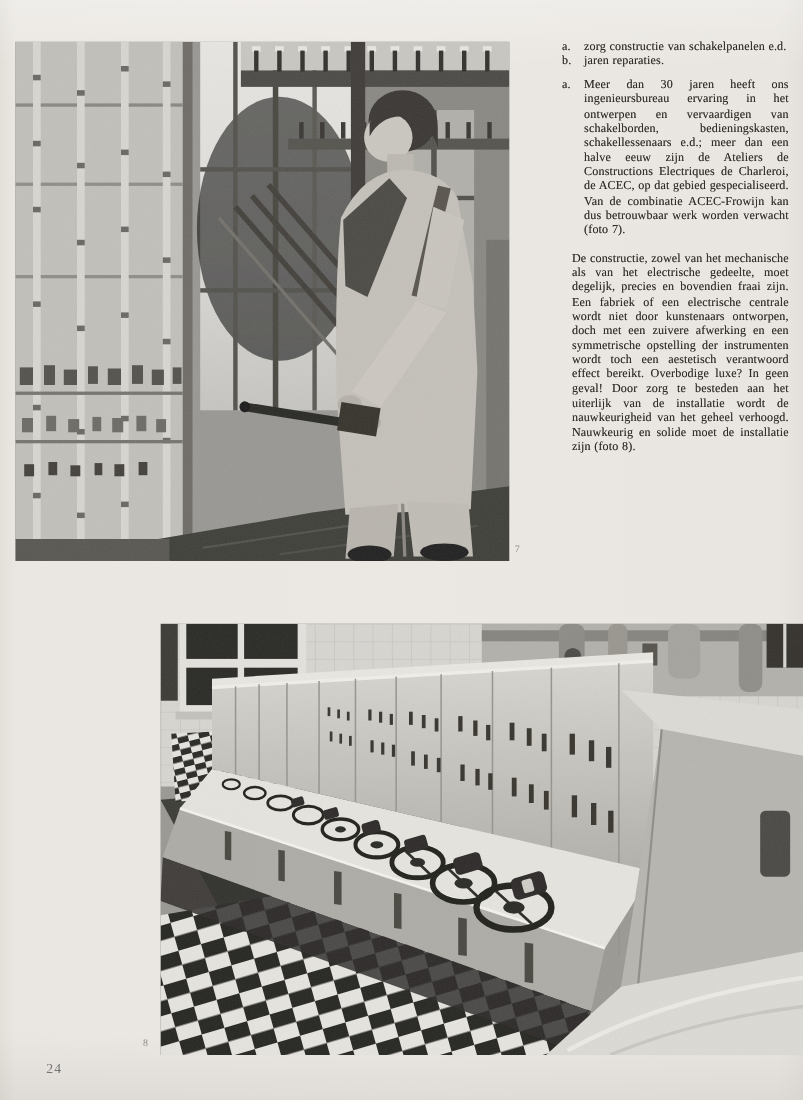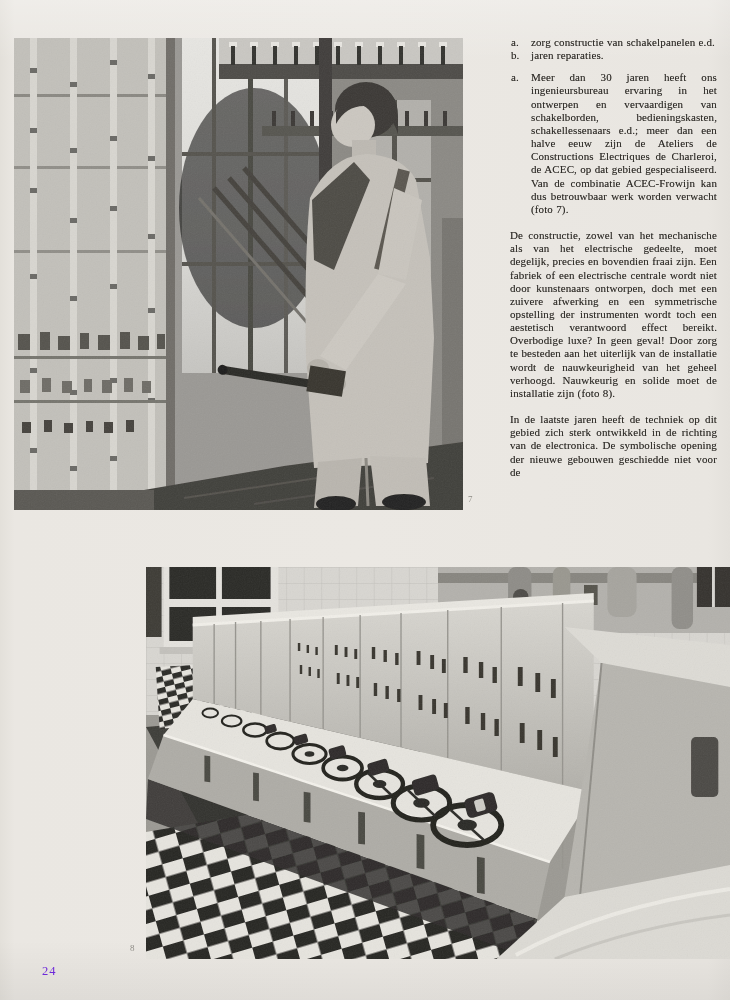--- a/index.html
+++ b/index.html
@@ -19,24 +19,24 @@
   #fig7{left:468px;top:494px;}
   #fig8{left:130px;top:943px;}
   .text-col{
     position:absolute;left:510px;top:36px;width:207px;
     font-size:11px;line-height:13.15px;text-align:justify;
     letter-spacing:.12px;word-spacing:.4px;
     color:#2e2c28;text-shadow:0 0 .4px rgba(70,64,58,.55);
   }
   .hang{position:relative;padding-left:21px;margin:0 0 13px 0;}
   .hang .marker{position:absolute;left:1px;top:0;}
-  .flush{margin:0 0 13px 0;padding-left:0;}
+  .flush{margin:0 0 13px 10px;padding-left:0;}
   .li{margin-bottom:0;}
   .li-last{margin-bottom:9px;}
-  .page-num{position:absolute;left:42px;top:964px;font-size:12.5px;color:#6d28d9;letter-spacing:1px;}
+  .page-num{position:absolute;left:42px;top:964px;font-size:12.5px;color:#737373;letter-spacing:1px;}
 </style>
 </head>
 <body>
 
 <div class="paper-shade"></div>
 
 <div class="photo" id="photo7">
 <svg viewBox="0 0 449 472" preserveAspectRatio="none">
   <defs>
     <linearGradient id="winGrad" x1="0" y1="0" x2="0" y2="1">
@@ -225,23 +225,20 @@
   <p class="hang li-last">
     <span class="marker">b.</span>
     <span>jaren reparaties.</span>
   </p>
   <p class="hang">
     <span class="marker">a.</span>
     <span>Meer dan 30 jaren heeft ons ingenieursbureau ervaring in het ontwerpen en vervaardigen van schakelborden, bedieningskasten, schakellessenaars e.d.; meer dan een halve eeuw zijn de Ateliers de Constructions Electriques de Charleroi, de ACEC, op dat gebied gespecialiseerd. Van de combinatie ACEC-Frowijn kan dus betrouwbaar werk worden verwacht (foto 7).</span>
   </p>
   <p class="flush">
     <span>De constructie, zowel van het mechanische als van het electrische gedeelte, moet degelijk, precies en bovendien fraai zijn. Een fabriek of een electrische centrale wordt niet door kunstenaars ontworpen, doch met een zuivere afwerking en een symmetrische opstelling der instrumenten wordt toch een aestetisch verantwoord effect bereikt. Overbodige luxe? In geen geval! Door zorg te besteden aan het uiterlijk van de installatie wordt de nauwkeurigheid van het geheel verhoogd. Nauwkeurig en solide moet de installatie zijn (foto 8).</span>
-  </p>
-  <p class="flush">
-    <span>In de laatste jaren heeft de techniek op dit gebied zich sterk ontwikkeld in de richting van de electronica. De symbolische opening der nieuwe gebouwen geschiedde niet voor de</span>
   </p>
 </div>
 
 <div class="photo" id="photo8">
 <svg viewBox="0 0 600 392" preserveAspectRatio="none">
   <defs>
     <pattern id="tiles" width="18" height="16" patternUnits="userSpaceOnUse">
       <rect width="18" height="16" fill="#d8d6d1"></rect>
       <path d="M0 0H18M0 0V16" stroke="#c2c0bb" stroke-width="1"></path>
     </pattern>

